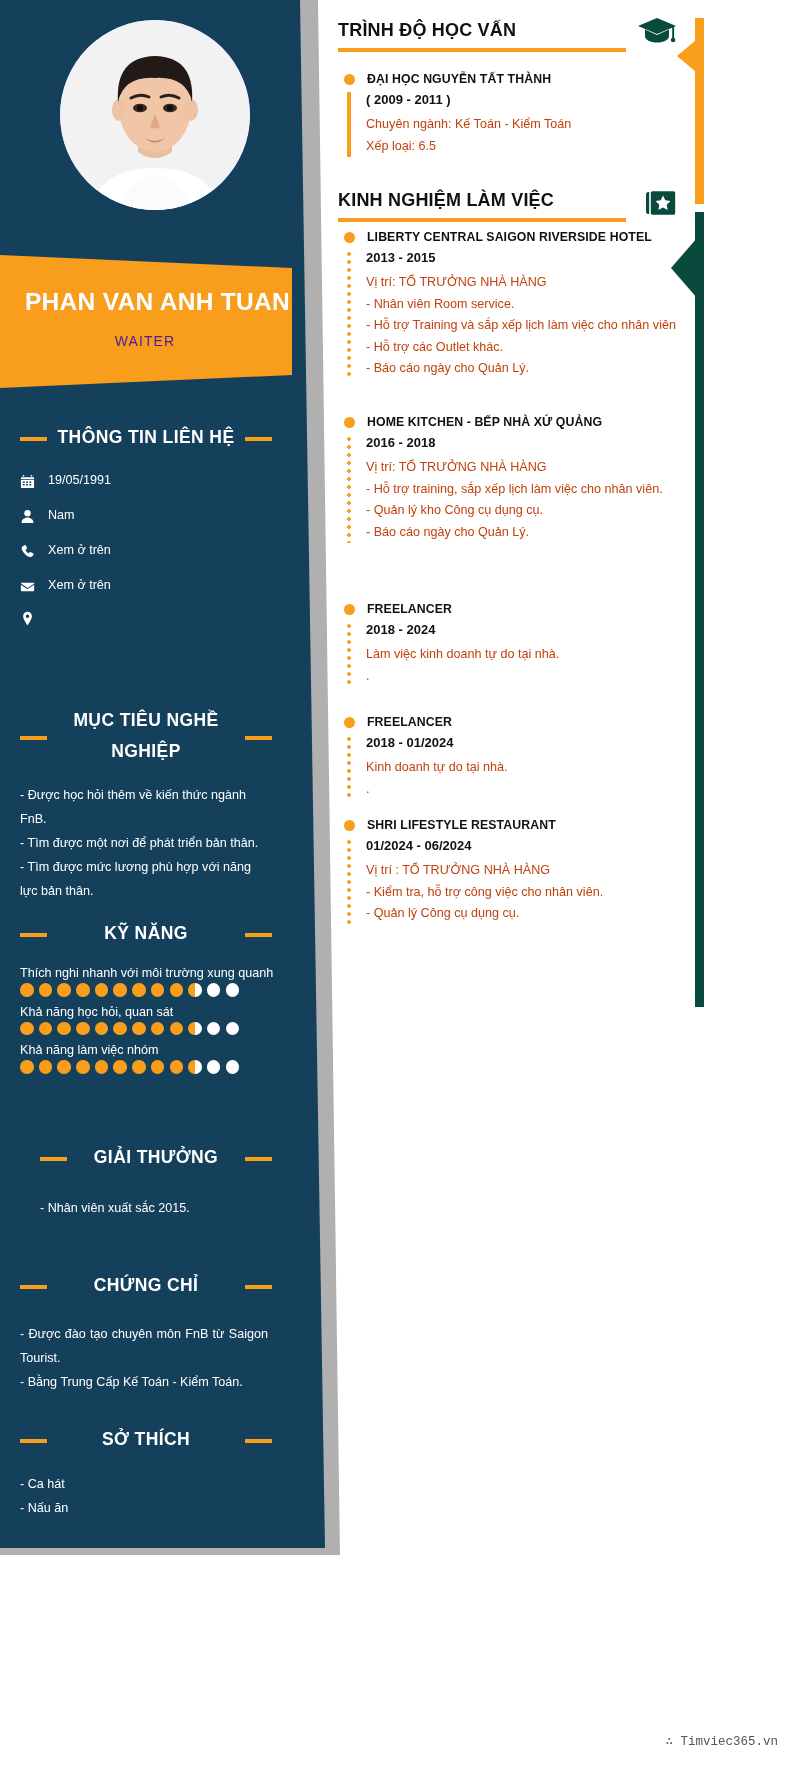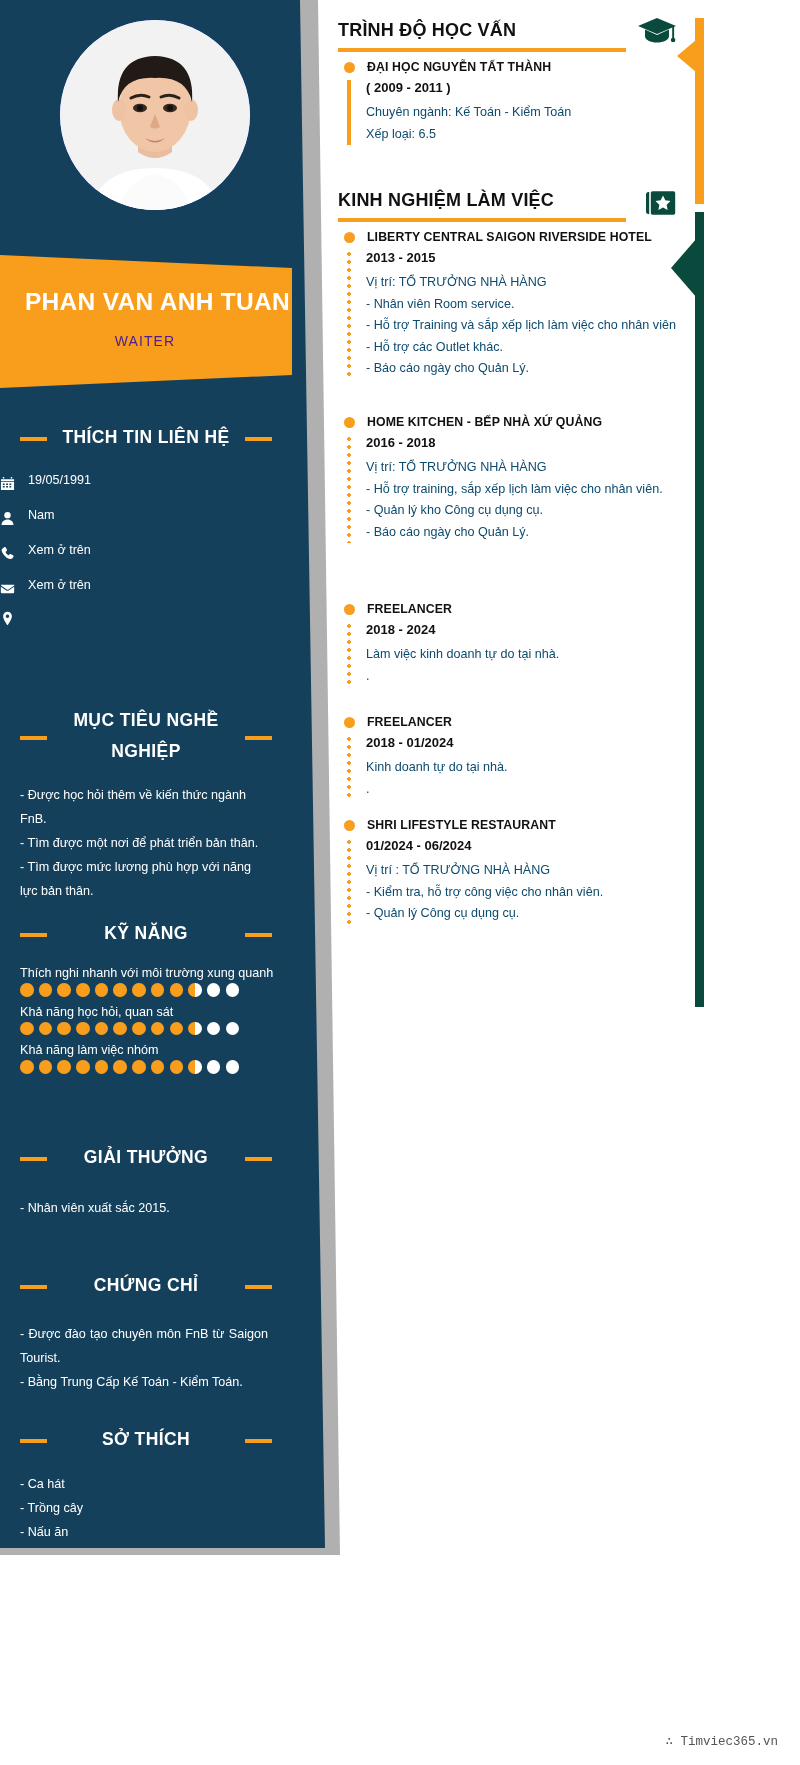--- a/index.html
+++ b/index.html
@@ -63,21 +63,21 @@
   }
   .sb-head .dash-l { left: 20px; }
   .sb-head .dash-r { right: 20px; }
   .sb-head.two-line { line-height: 31px; }
   .sb-head.two-line .dash-l, .sb-head.two-line .dash-r { top: 31px; }
 
   .sb-body { color: #fff; font-size: 12.6px; line-height: 24px; padding: 0 24px 0 20px; }
   .sb-body .just { text-align: justify; }
 
   
-  .contact-row { display: flex; align-items: flex-end; margin-bottom: 14px; }
+  .contact-row { display: flex; align-items: center; margin-bottom: 14px; padding-left: 20px; }
   .contact-ico { width: 28px; flex: 0 0 28px; color: #fff; padding-top: 1px; }
   .contact-ico svg { display: block; fill: #fff; }
   .contact-val { color: #fff; font-size: 12.6px; line-height: 21px; max-width: 220px; }
 
   
   .skill-label { color: #fff; font-size: 12.6px; margin: 0 0 3px 20px; }
   .dots { margin: 0 0 8px 20px; display: flex; gap: 5.2px; }
   .dot { width: 13.5px; height: 13.5px; border-radius: 50%; background: #ffffff; }
   .dot.full { background: #f99d1c; }
   .dot.half { background: linear-gradient(to right, #f99d1c 50%, #ffffff 50%); }
@@ -113,21 +113,21 @@
   .bullet { width: 11px; height: 11px; border-radius: 50%; background: #f99d1c; flex: 0 0 11px; margin-left: 6px; }
   .org { font-size: 12.3px; font-weight: bold; color: #111; letter-spacing: .1px; }
   .entry-body { position: relative; margin-top: 6px; padding-left: 28px; }
   .dline {
     position: absolute; left: 9px; top: 0; bottom: 0; width: 4px;
     background-image: radial-gradient(circle, #f99d1c 45%, transparent 46%);
     background-size: 4px 8px; background-repeat: repeat-y;
   }
   .dline.solid { background: #f99d1c; width: 4px; background-image: none; }
   .period { font-size: 13px; font-weight: bold; color: #111; margin-bottom: 7px; }
-  .line { font-size: 12.6px; color: #0c4a6e; line-height: 21.5px; }
+  .line { font-size: 12.6px; color: #c2410c; line-height: 21.5px; }
 
   .footer {
     position: absolute; left: 0; bottom: 16px; width: 800px; text-align: right;
     padding-right: 22px; font-family: "Liberation Mono", monospace;
     font-size: 12.5px; color: #555;
   }
 </style>
 </head>
 <body>
 
@@ -160,21 +160,21 @@
     </div>
   </div>
 
   <div class="name-banner"></div>
   <div class="name-text">PHAN VAN ANH TUAN</div>
   <div class="job-text">WAITER</div>
 
   <div class="sb-section" style="top:422px;">
     <div class="sb-head">
       <span class="dash-l"></span>
-      <span>THÍCH TIN LIÊN HỆ</span>
+      <span>THÔNG TIN LIÊN HỆ</span>
       <span class="dash-r"></span>
     </div>
     <div style="height:18px"></div>
 
     <div class="contact-row">
       <span class="contact-ico">
         <svg width="15" height="15" viewBox="0 0 16 16">
             <path d="M3 1h1.5v1.6H3zM11.5 1H13v1.6h-1.5zM1 3.4h14v1.9H1zM1 6h14v9H1zm2 2v1.6h2V8zm3.5 0v1.6h2V8zM10 8v1.6h2V8zM3 10.7v1.6h2v-1.6zm3.5 0v1.6h2v-1.6zm3.5 0v1.6h2v-1.6z"></path>
           </svg>
       </span>
@@ -288,21 +288,21 @@
         <span class="dot full"></span>
           <span class="dot full"></span>
           <span class="dot full"></span>
         <span class="dot half"></span>
           <span class="dot"></span>
           <span class="dot"></span>
       </div>
     </div>
   </div>
 
-  <div class="sb-section" style="top:1142px;">
+  <div class="sb-section" style="top:1142px;padding-left:20px;">
     <div class="sb-head">
       <span class="dash-l"></span>
       <span>GIẢI THƯỞNG</span>
       <span class="dash-r"></span>
     </div>
     <div class="sb-body" style="margin-top:24px;">
       <div>- Nhân viên xuất sắc 2015.</div>
     </div>
   </div>
 
@@ -319,21 +319,20 @@
   </div>
 
   <div class="sb-section" style="top:1424px;">
     <div class="sb-head">
       <span class="dash-l"></span>
       <span>SỞ THÍCH</span>
       <span class="dash-r"></span>
     </div>
     <div class="sb-body" style="margin-top:18px;">
       <div>- Ca hát</div>
-      <div>- Trồng cây</div>
       <div>- Nấu ăn</div>
     </div>
   </div>
 
   <div class="right">
 
     <div class="rail-orange"></div>
     <div class="arrow-orange"></div>
     <div class="rail-green"></div>
     <div class="arrow-green"></div>
@@ -342,21 +341,21 @@
     <div class="sec-rule" style="top:48px;"></div>
     <div class="sec-icon" style="left:304px; top:16px;">
       <svg width="40" height="34" viewBox="0 0 40 34">
         <path d="M20 2 L39 10 L20 18 L1 10 Z" fill="#0a4a3c"></path>
         <path d="M8 13.5 v6.5 c0 4 5.5 6.5 12 6.5 s12-2.5 12-6.5 v-6.5 L20 19 Z" fill="#0a4a3c"></path>
         <rect x="35.2" y="10.5" width="1.9" height="12" fill="#0a4a3c"></rect>
         <circle cx="36.1" cy="24" r="2.3" fill="#0a4a3c"></circle>
       </svg>
     </div>
 
-    <div class="entry" style="top:60px;">
+    <div class="entry" style="top:72px;">
       <div class="entry-head">
         <span class="bullet"></span>
         <span class="org">ĐẠI HỌC NGUYỄN TẤT THÀNH</span>
       </div>
       <div class="entry-body">
         <div class="dline solid"></div>
         <div class="period">( 2009 - 2011 )</div>
         <div class="line">Chuyên ngành: Kế Toán - Kiểm Toán</div>
         <div class="line">Xếp loại: 6.5</div>
       </div>

